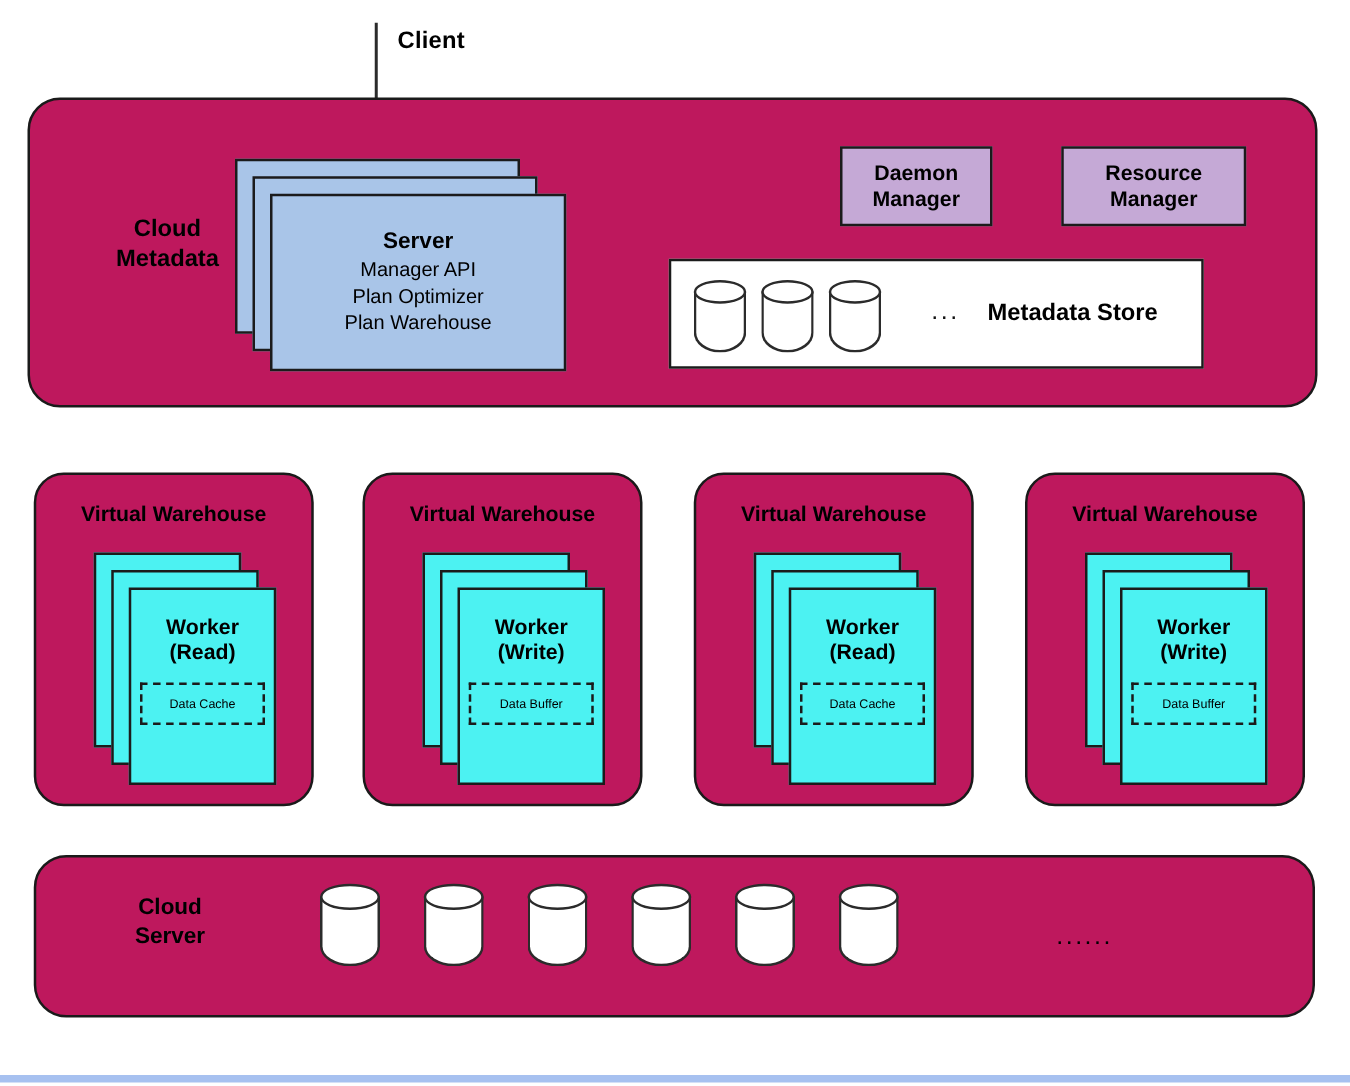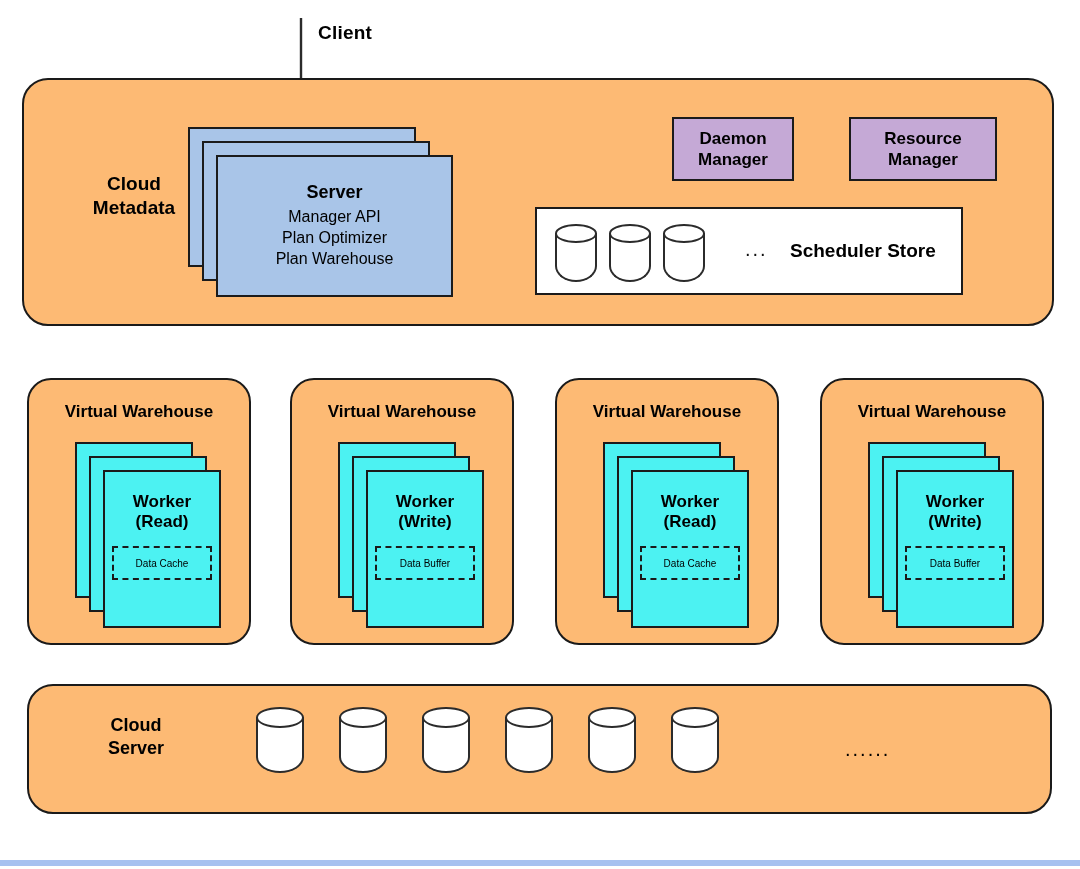--- a/index.html
+++ b/index.html
@@ -21,21 +21,21 @@
     left: 0; top: 0;
     width: 1080px;
     height: 869px;
   }
 
   
   .round-box {
     position: absolute;
     border: 2px solid #1a1a1a;
     border-radius: 26px;
-    background: #fdba74;
+    background: #be185d;
     box-sizing: border-box;
   }
 
   
   #client-label {
     position: absolute;
     left: 318px;
     top: 22px;
     font-size: 19px;
     font-weight: bold;
@@ -338,21 +338,21 @@
         <div class="body" style="top:9px;height:49px;"></div>
         <div class="top" style="height:19px;"></div>
       </div>
       <div class="cyl" style="width:42px;height:58px;">
         <div class="body" style="top:9px;height:49px;"></div>
         <div class="top" style="height:19px;"></div>
       </div>
     </div>
   </div>
   <div id="metadata-ellipsis">...</div>
-  <div id="metadata-label">Scheduler Store</div>
+  <div id="metadata-label">Metadata Store</div>
 
   <div class="round-box vw-box" id="vw-0">
     <div class="vw-title">Virtual Warehouse</div>
     <div class="worker-stack">
       <div class="worker-card back2"></div>
       <div class="worker-card back1"></div>
       <div class="worker-card front"></div>
       <div class="worker-content">
         <div class="worker-title">Worker<br>(Read)</div>
         <div class="worker-store">Data Cache</div>

